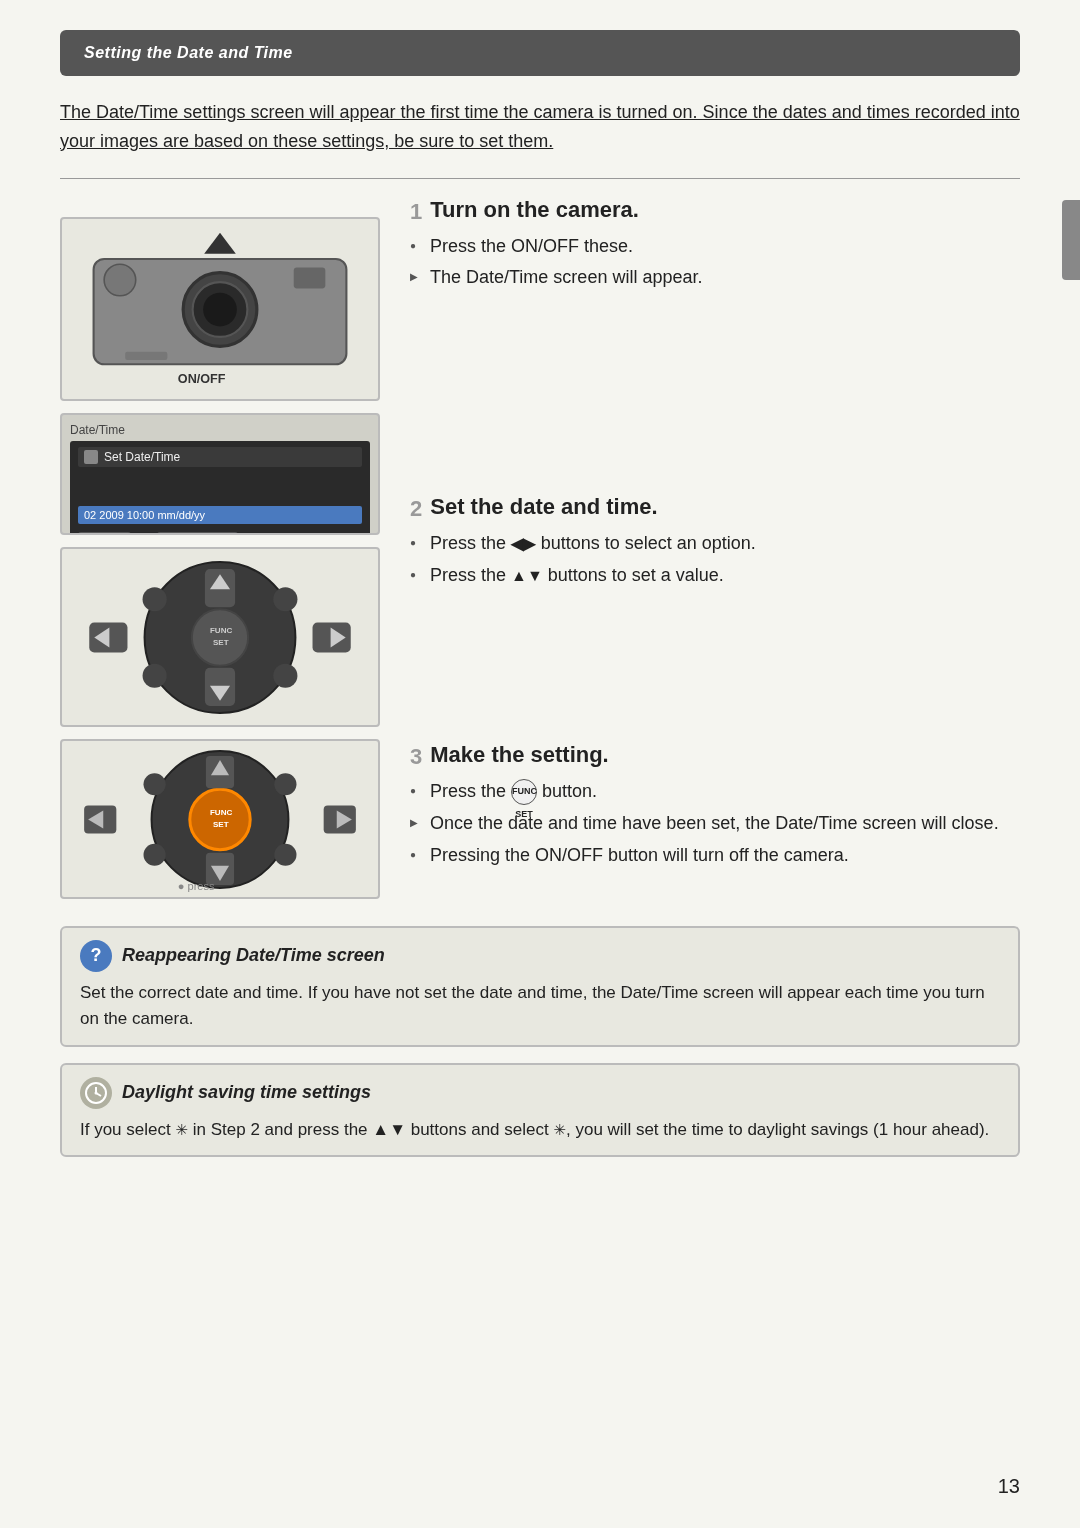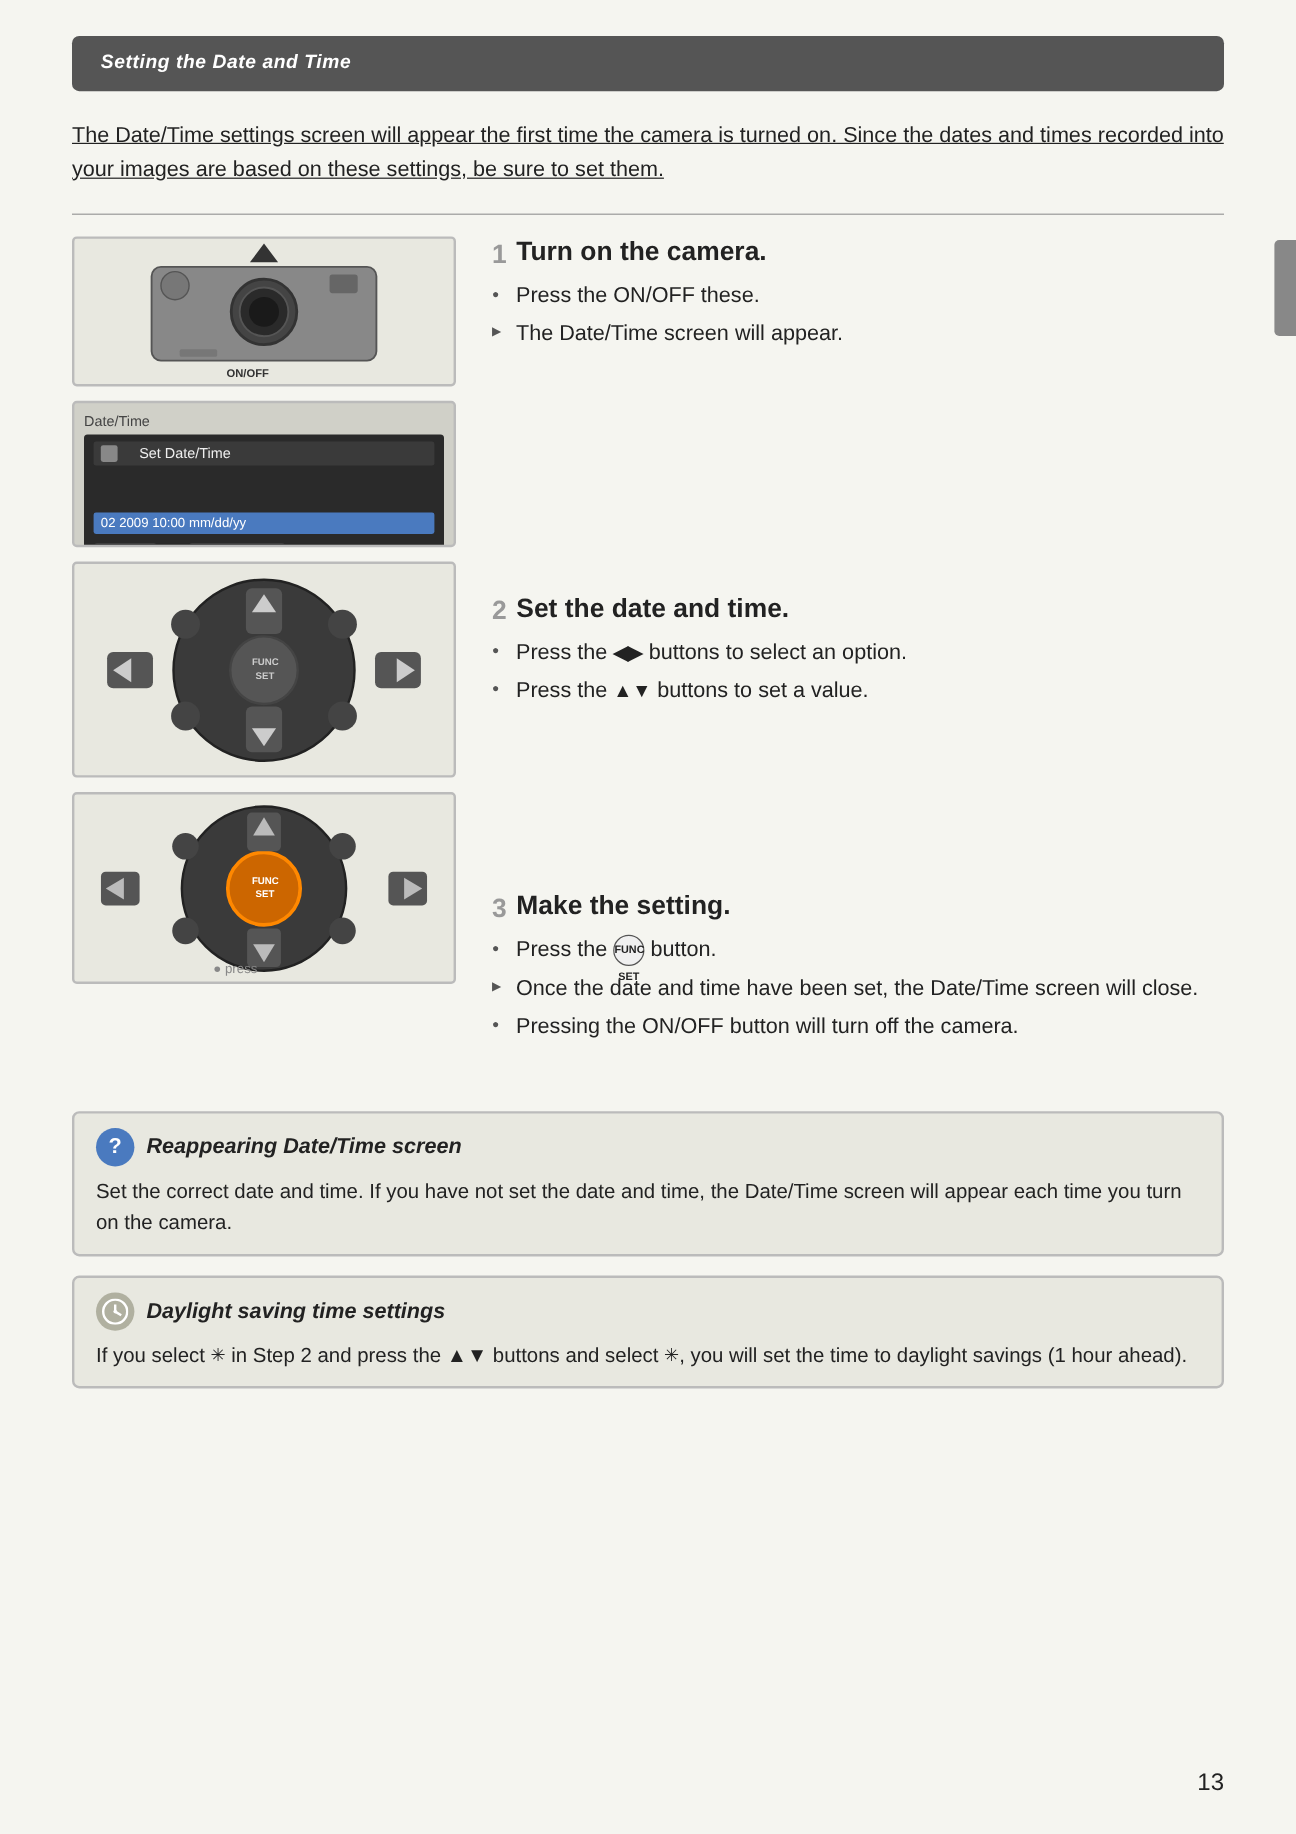--- a/index.html
+++ b/index.html
@@ -62,22 +62,23 @@
       background: #e8e8e0;
       border-radius: 4px;
       overflow: hidden;
       display: flex;
       align-items: center;
       justify-content: center;
     }
 
     
     .camera-onoff {
-      height: 125px;
+      height: 184px;
       position: relative;
+      margin-top: 20px;
     }
     .camera-onoff svg {
       width: 100%;
       height: 100%;
     }
 
     
     .datetime-screen {
       height: 122px;
       background: #d0d0c8;
@@ -95,21 +96,21 @@
       background: #2a2a2a;
       color: #eee;
       width: 100%;
       padding: 6px 8px;
       border-radius: 3px;
       font-size: 11px;
     }
     .dt-title-row {
       display: flex;
       align-items: center;
-      gap: 18px;
+      gap: 6px;
       margin-bottom: 6px;
       padding: 3px 6px;
       background: #3a3a3a;
       border-radius: 2px;
     }
     .dt-cal-icon {
       width: 14px;
       height: 14px;
       background: #888;
       border-radius: 2px;

